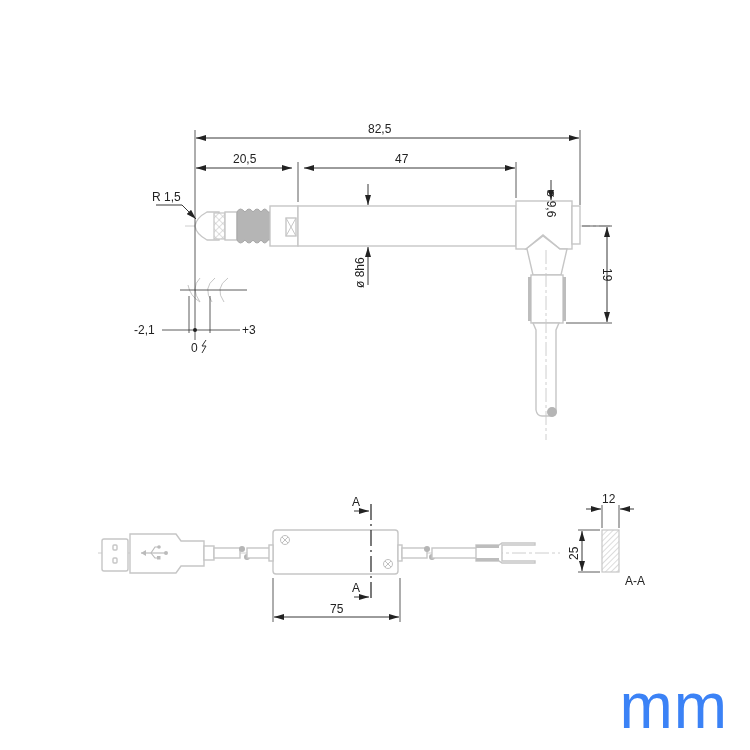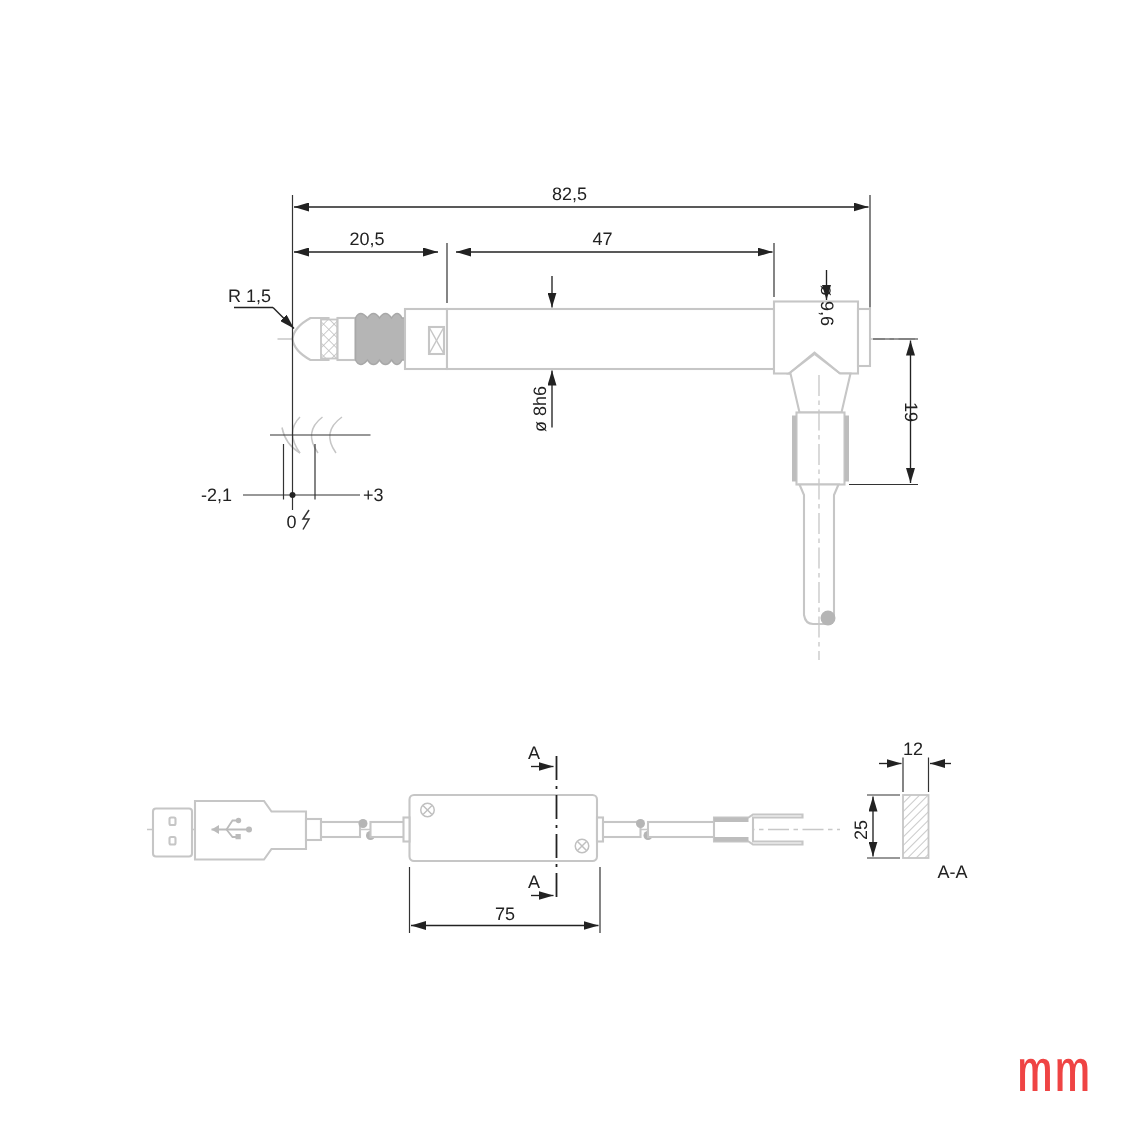--- a/index.html
+++ b/index.html
@@ -4,21 +4,21 @@
   <style>
     html, body { margin: 0; padding: 0; background: #ffffff; }
     body { width: 750px; height: 750px; overflow: hidden; position: relative; font-family: "Liberation Sans", sans-serif; }
     #drawing { position: absolute; left: 0; top: 0; width: 750px; height: 750px; }
     .part { fill: #ffffff; stroke: #c6c6c6; stroke-width: 1.4; }
     .part-dark { fill: #b5b5b5; stroke: #a8a8a8; stroke-width: 1; }
     .center { stroke: #c8c8c8; stroke-width: 0.9; stroke-dasharray: 14 3 3 3; fill: none; }
     .dim { stroke: #222; stroke-width: 0.9; fill: none; }
     .ext { stroke: #333; stroke-width: 0.8; fill: none; }
     .dimtext { font-family: "Liberation Sans", sans-serif; font-size: 12px; fill: #222; }
-    .unit { position: absolute; right: 22px; bottom: 12px; font-family: Liberation Mono, monospace; font-size: 40px; color: #ef4444; line-height: 1; letter-spacing: 1px; }
+    .unit { position: absolute; right: 22px; bottom: 12px; font-family: Liberation Sans, sans-serif; font-size: 64px; color: #3b82f6; line-height: 1; letter-spacing: 1px; }
   </style>
 </head>
 <body>
 
 <svg id="drawing" viewBox="0 0 750 750" xmlns="http://www.w3.org/2000/svg">
   <defs>
     <marker id="arr" markerWidth="10" markerHeight="6" refX="10" refY="3" orient="auto-start-reverse" markerUnits="userSpaceOnUse">
       <path d="M0,0 L10,3 L0,6 Z" fill="#222"></path>
     </marker>
     <pattern id="hatch" width="4" height="4" patternUnits="userSpaceOnUse" patternTransform="rotate(45)">

